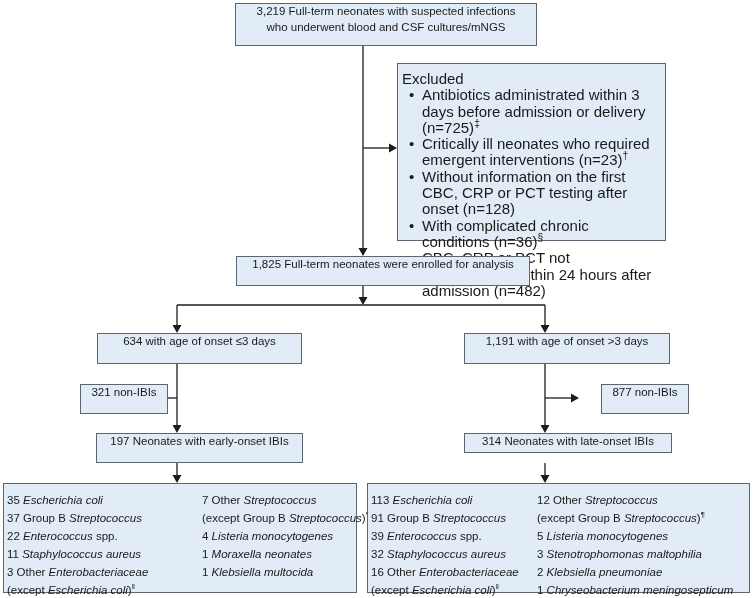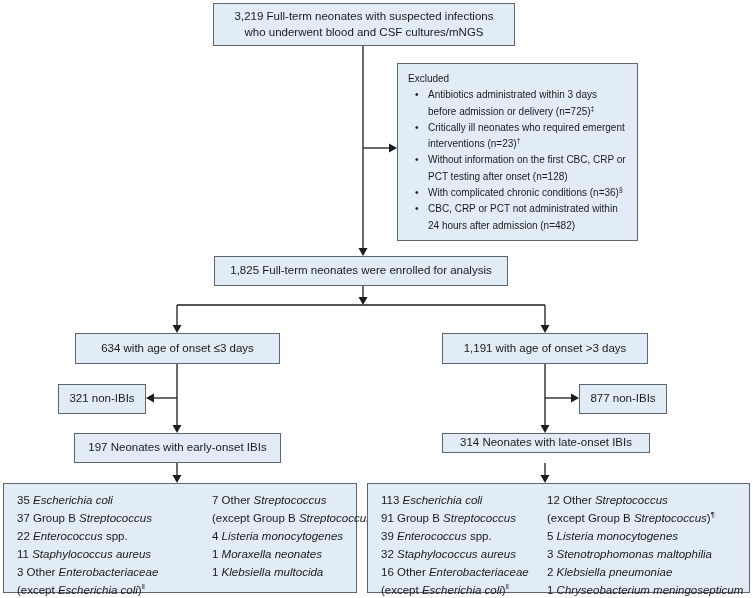--- a/index.html
+++ b/index.html
@@ -7,34 +7,34 @@
     position:relative;width:753px;height:598px;background:#ffffff;
     font-family:"Liberation Sans", sans-serif;color:#1a1a1a;
     overflow:hidden;
   }
   svg.connectors{position:absolute;left:0;top:0;z-index:1;}
   .box{
     position:absolute;z-index:2;box-sizing:border-box;
     background:#e1ecf6;border:1px solid #5b6670;
     font-size:11.5px;line-height:1.35;
   }
-  .box.center{display:flex;flex-direction:column;align-items:center;justify-content:center;text-align:center;white-space:nowrap;}
+  .box.center{display:flex;flex-direction:column;align-items:center;justify-content:flex-start;text-align:center;white-space:nowrap;margin-left:22px;}
   .box-top{left:213px;top:3px;width:302px;height:43px;}
-  .box-excluded{left:397px;top:63px;width:241px;height:178px;padding:7px 9px 6px 10px;font-size:10px;line-height:16.3px;}
+  .box-excluded{left:397px;top:63px;width:269px;height:178px;padding:7px 9px 6px 4px;font-size:15px;line-height:16.3px;}
   .excl-title{margin:0 0 0 0;}
   .bullet-item{position:relative;padding-left:13px;margin-left:7px;}
   .bullet-item::before{content:"\2022";position:absolute;left:0;top:0;}
   .box-enrolled{left:214px;top:256px;width:294px;height:30px;}
   .box-early-group{left:75px;top:333px;width:205px;height:31px;}
   .box-late-group{left:442px;top:333px;width:206px;height:31px;}
   .box-early-nonibi{left:58px;top:384px;width:88px;height:30px;}
   .box-late-nonibi{left:579px;top:384px;width:88px;height:30px;}
   .box-early-ibi{left:74px;top:433px;width:207px;height:30px;}
   .box-late-ibi{left:442px;top:433px;width:208px;height:20px;}
-  .box-orgs{padding:7px 6px 0 13px;font-size:11.5px;line-height:18.1px;display:flex;}
+  .box-orgs{padding:7px 6px 0 3px;font-size:11.5px;line-height:18.1px;display:flex;}
   .box-early-orgs{left:3px;top:483px;width:354px;height:110px;}
   .box-late-orgs{left:367px;top:483px;width:383px;height:110px;}
   .box-early-orgs .org-col1{width:195px;flex:0 0 auto;}
   .box-late-orgs .org-col1{width:166px;flex:0 0 auto;}
   .org-col2{flex:1 1 auto;}
   .org-line{white-space:nowrap;}
   sup{font-size:0.68em;line-height:0;}
   i{font-style:italic;}
 </style>
 </head>

